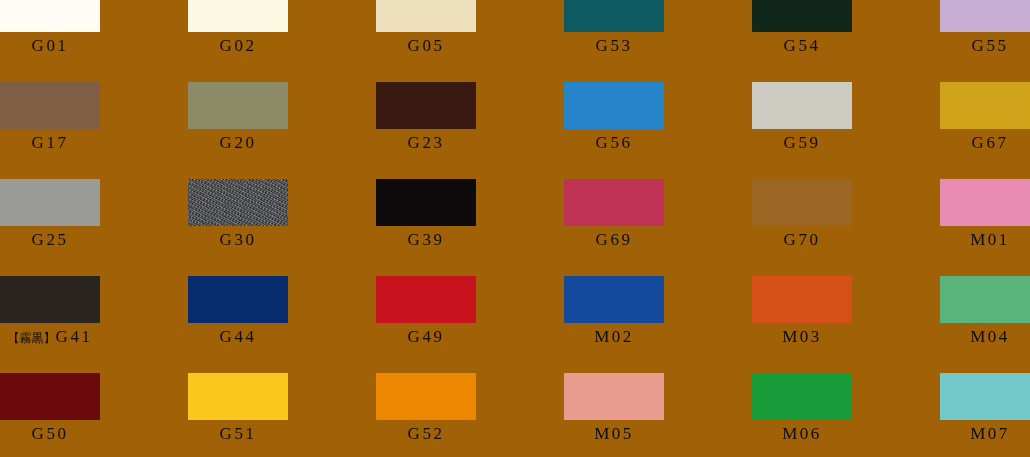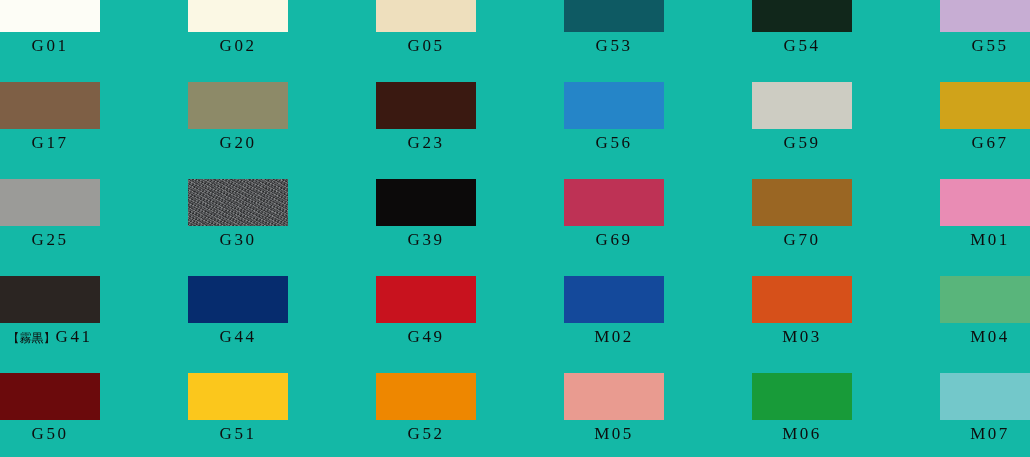--- a/index.html
+++ b/index.html
@@ -70,21 +70,21 @@
         rgba(255,255,255,0.04) 2px, rgba(255,255,255,0.04) 3px),
       repeating-linear-gradient(85deg,
         rgba(0,0,0,0.14) 0px, rgba(0,0,0,0.14) 1px,
         rgba(255,255,255,0.10) 1px, rgba(255,255,255,0.10) 2px,
         rgba(0,0,0,0.06) 2px, rgba(0,0,0,0.06) 3px);
   }
 </style>
 </head>
 <body>
 
-<div id="chart" style="background-color: #14b8a6;">
+<div id="chart" style="background-color: #a16207;">
     <div class="swatch-cell" style="left: 0px; top: -15px;">
       <div class="swatch-chip" title="#FDFDF6" style="background-color: rgb(253, 253, 246);"></div>
       <div class="swatch-label"><span>G01</span></div>
     </div>
     <div class="swatch-cell" style="left: 188px; top: -15px;">
       <div class="swatch-chip" title="#FBF8E4" style="background-color: rgb(251, 248, 228);"></div>
       <div class="swatch-label"><span>G02</span></div>
     </div>
     <div class="swatch-cell" style="left: 376px; top: -15px;">
       <div class="swatch-chip" title="#EEDFBD" style="background-color: rgb(238, 223, 189);"></div>

